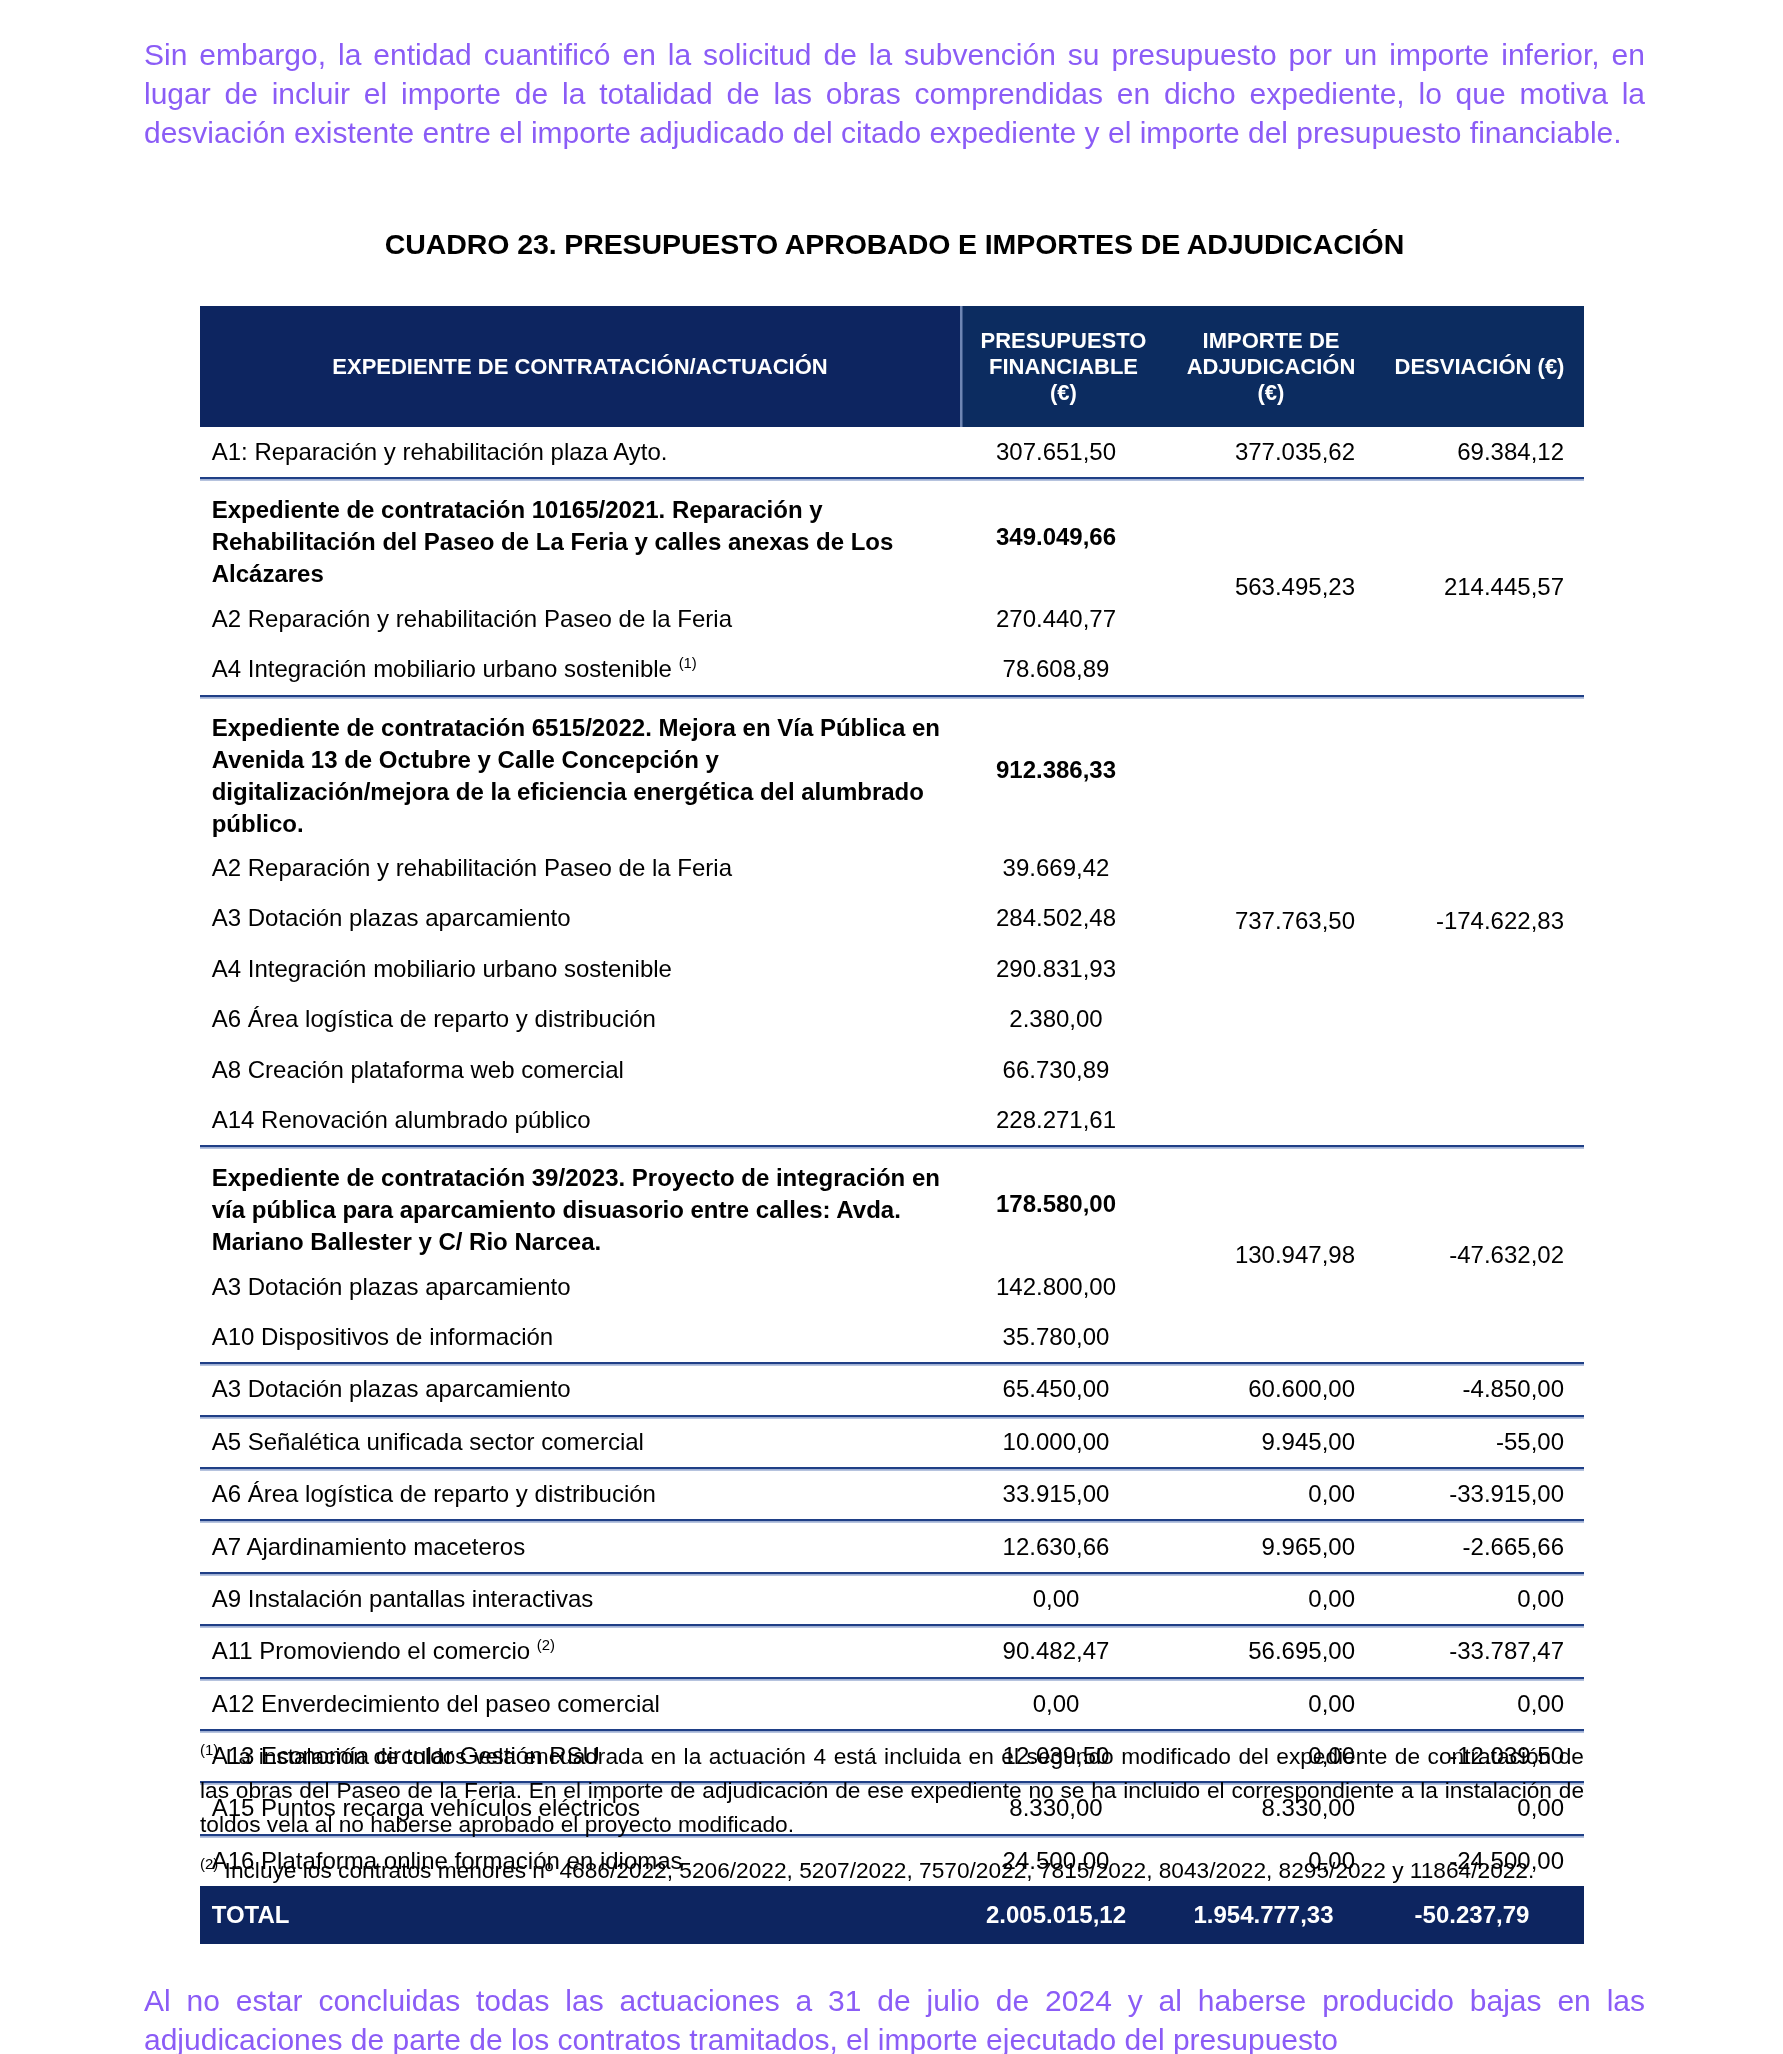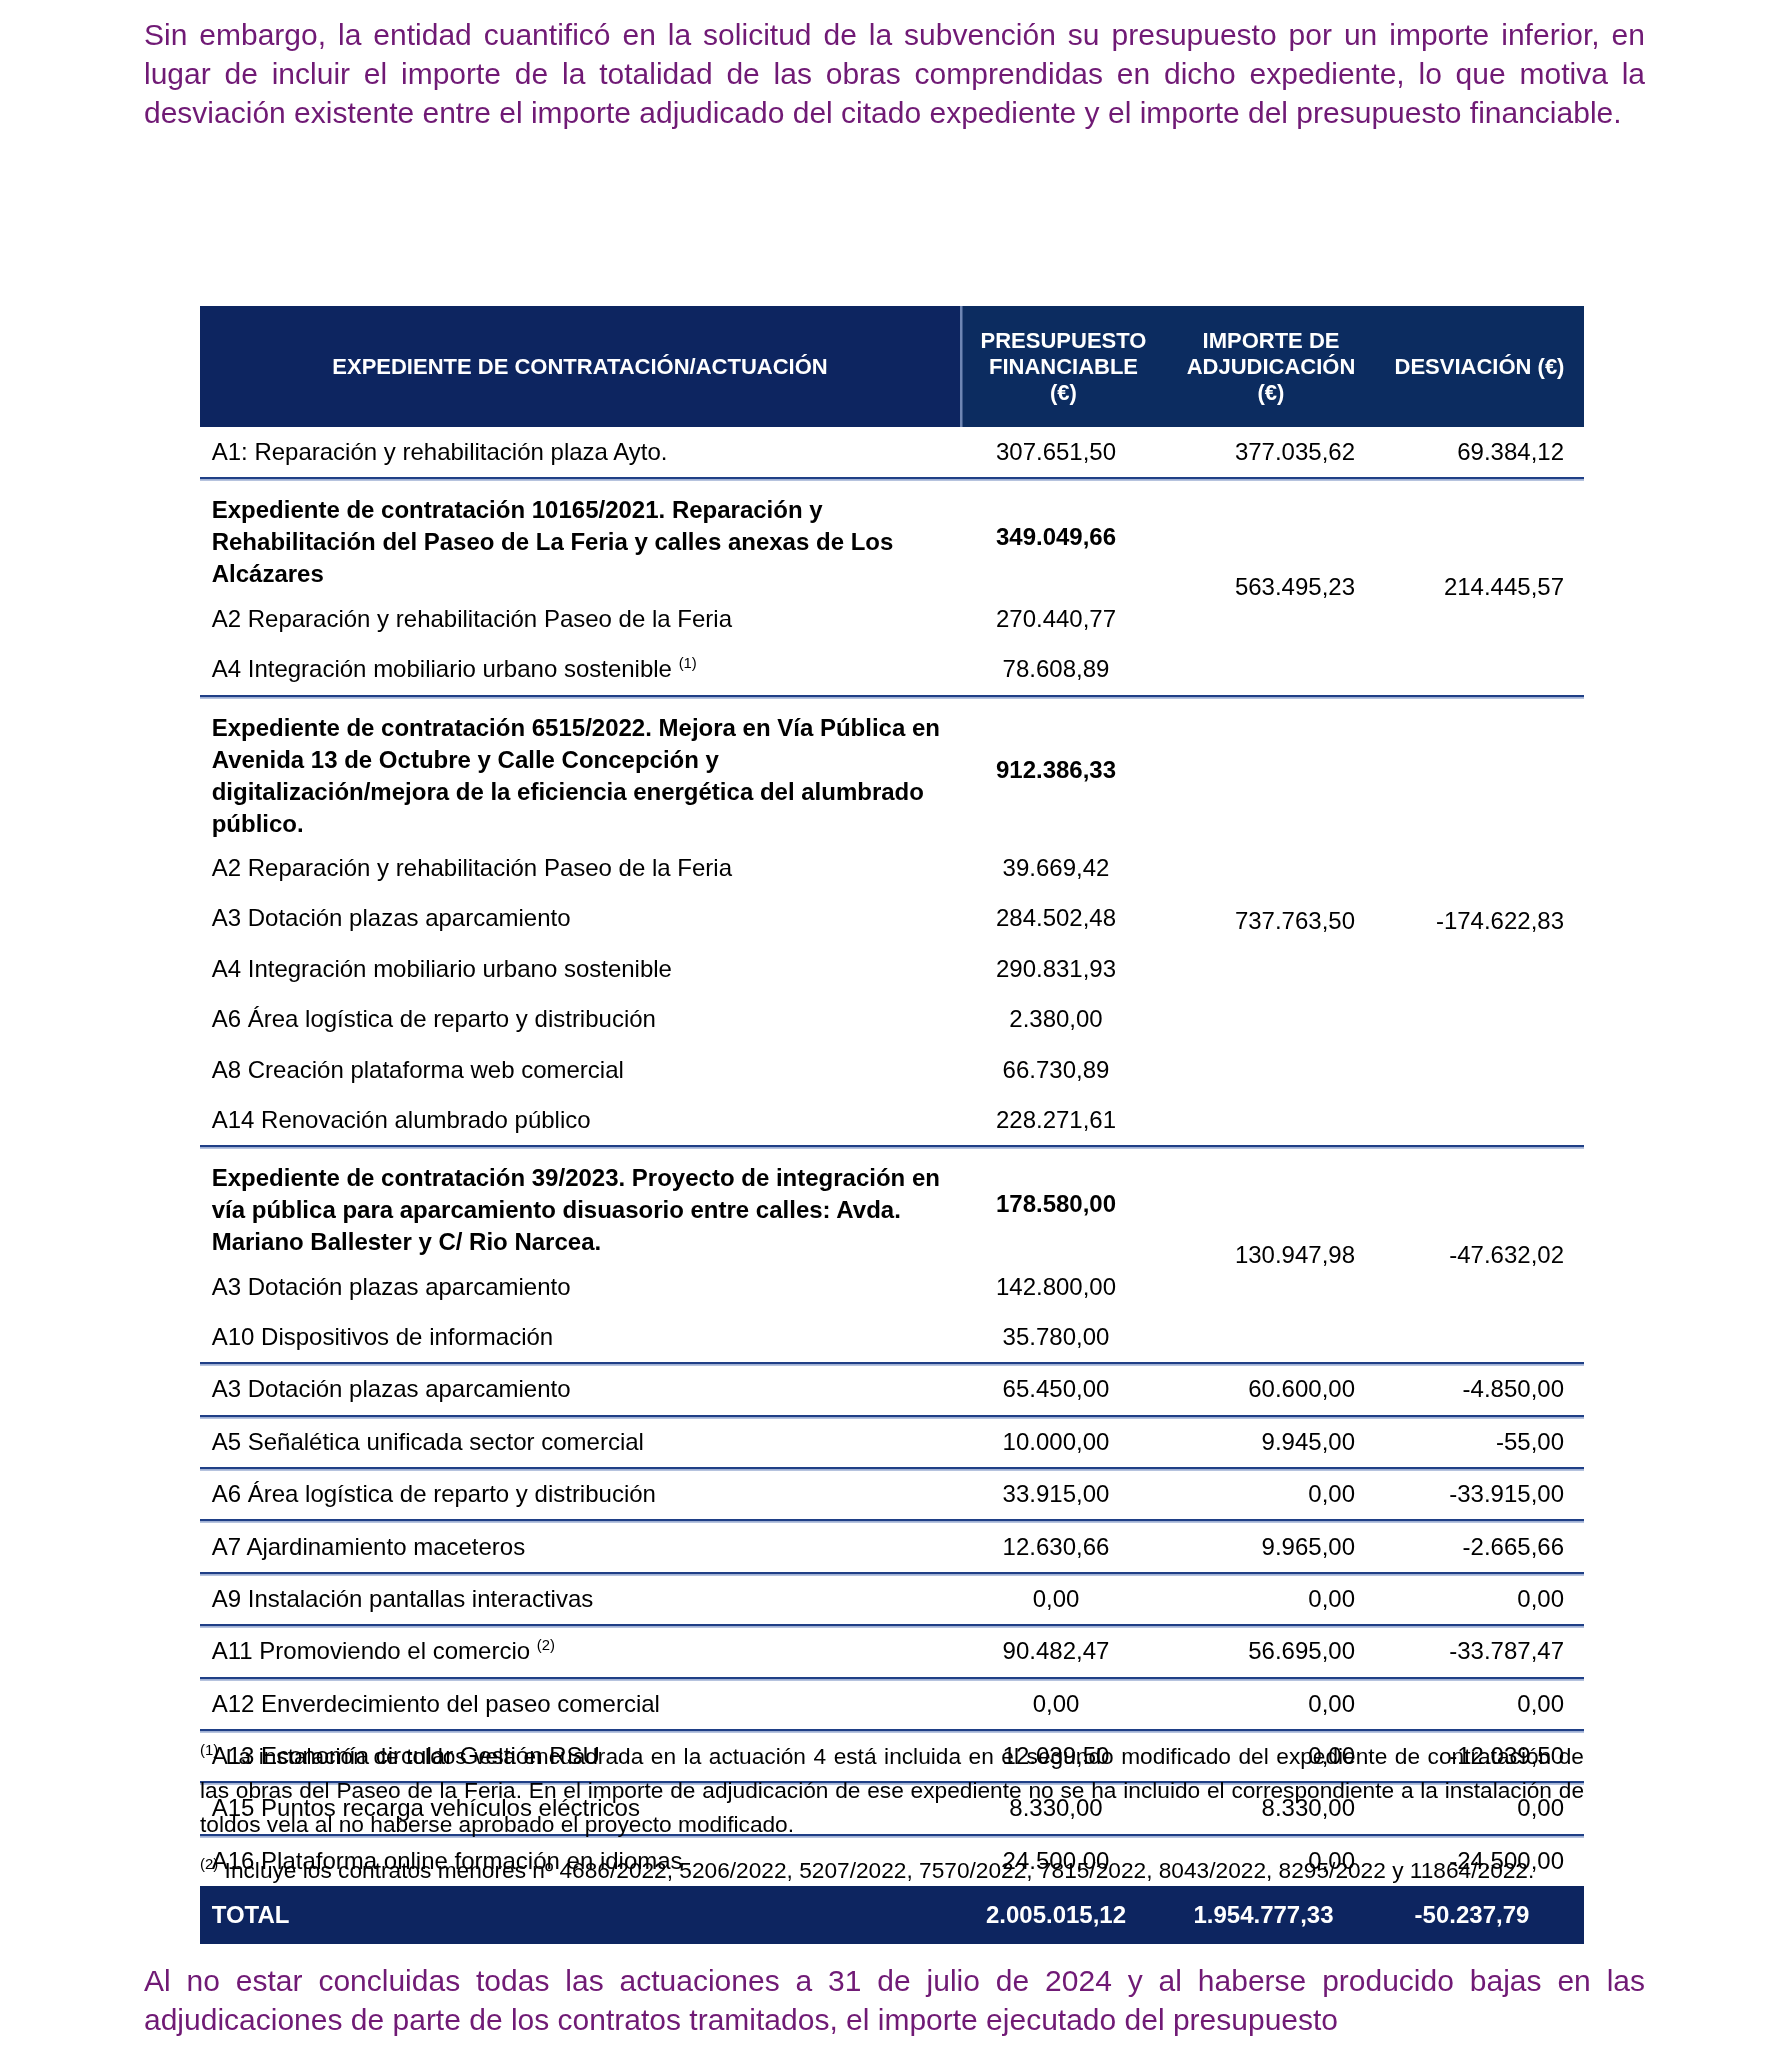--- a/index.html
+++ b/index.html
@@ -25,21 +25,22 @@
     padding: 0;
   }
 
   
   .para {
     position: absolute;
     font-size: 30px;
     line-height: 39px;
     text-align: justify;
     text-justify: inter-word;
-    color: #701a75;
+    color: #8b5cf6;
+    margin-top: 20px;
   }
   .para.intro {
     left: 144px;
     top: 15px;
     width: 1501px;
   }
   .para.outro {
     left: 144px;
     top: 1961px;
     width: 1501px;
@@ -180,20 +181,21 @@
 </style>
 </head>
 <body>
 
 <div class="page">
 
   <div class="para intro">
     <p>Sin embargo, la entidad cuantificó en la solicitud de la subvención su presupuesto por un importe inferior, en lugar de incluir el importe de la totalidad de las obras comprendidas en dicho expediente, lo que motiva la desviación existente entre el importe adjudicado del citado expediente y el importe del presupuesto financiable.</p>
   </div>
 
+  <div class="table-caption">CUADRO 23. PRESUPUESTO APROBADO E IMPORTES DE ADJUDICACIÓN</div>
 
   <div class="table-wrap">
     <table class="cuadro">
       <colgroup>
         <col class="c-concept">
           <col class="c-pres">
           <col class="c-adj">
           <col class="c-desv">
       </colgroup>
       <thead>

